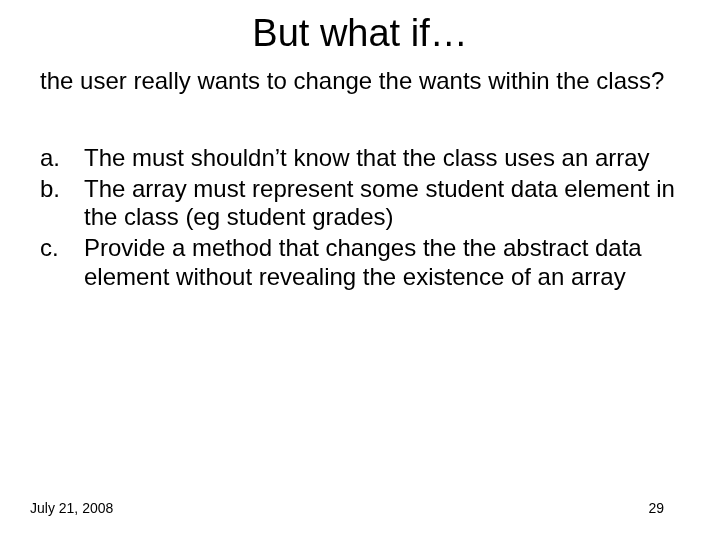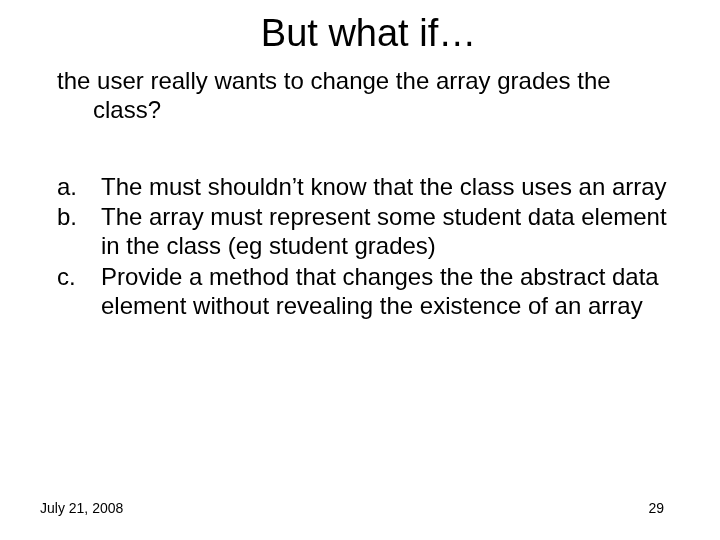--- a/index.html
+++ b/index.html
@@ -10,21 +10,20 @@
     background: #fff;
     font-family: Arial, Helvetica, sans-serif;
     color: #000;
     overflow: hidden;
   }
   .slide {
     position: relative;
     width: 720px;
     height: 540px;
     box-sizing: border-box;
-    padding-left: 17px;
   }
   .title {
     text-align: center;
     font-size: 38px;
     font-weight: 400;
     margin: 0;
     padding-top: 12px;
     padding-bottom: 6px;
   }
   .body {
@@ -47,41 +46,41 @@
   }
   .marker {
     flex: 0 0 44px;
     text-align: left;
   }
   .item-text {
     flex: 1;
   }
   .footer-date {
     position: absolute;
-    left: 40px;
+    left: 30px;
     bottom: 24px;
     font-size: 14px;
     margin-top: 31px;
   }
   .footer-page {
     position: absolute;
     right: 56px;
     bottom: 24px;
     font-size: 14px;
   }
 </style>
 </head>
 <body>
 
 <div class="slide">
 
   <h1 class="title">But what if…</h1>
 
   <div class="body">
-    <p class="intro">the user really wants to change the array grades the class?</p>
+    <p class="intro">the user really wants to change the wants within the class?</p>
 
     <div class="list">
       <div class="item">
         <div class="marker">a.</div>
         <div class="item-text">The must shouldn’t know that the class uses an array</div>
       </div>
       <div class="item">
         <div class="marker">b.</div>
         <div class="item-text">The array must represent some student data element in the class (eg student grades)</div>
       </div>

